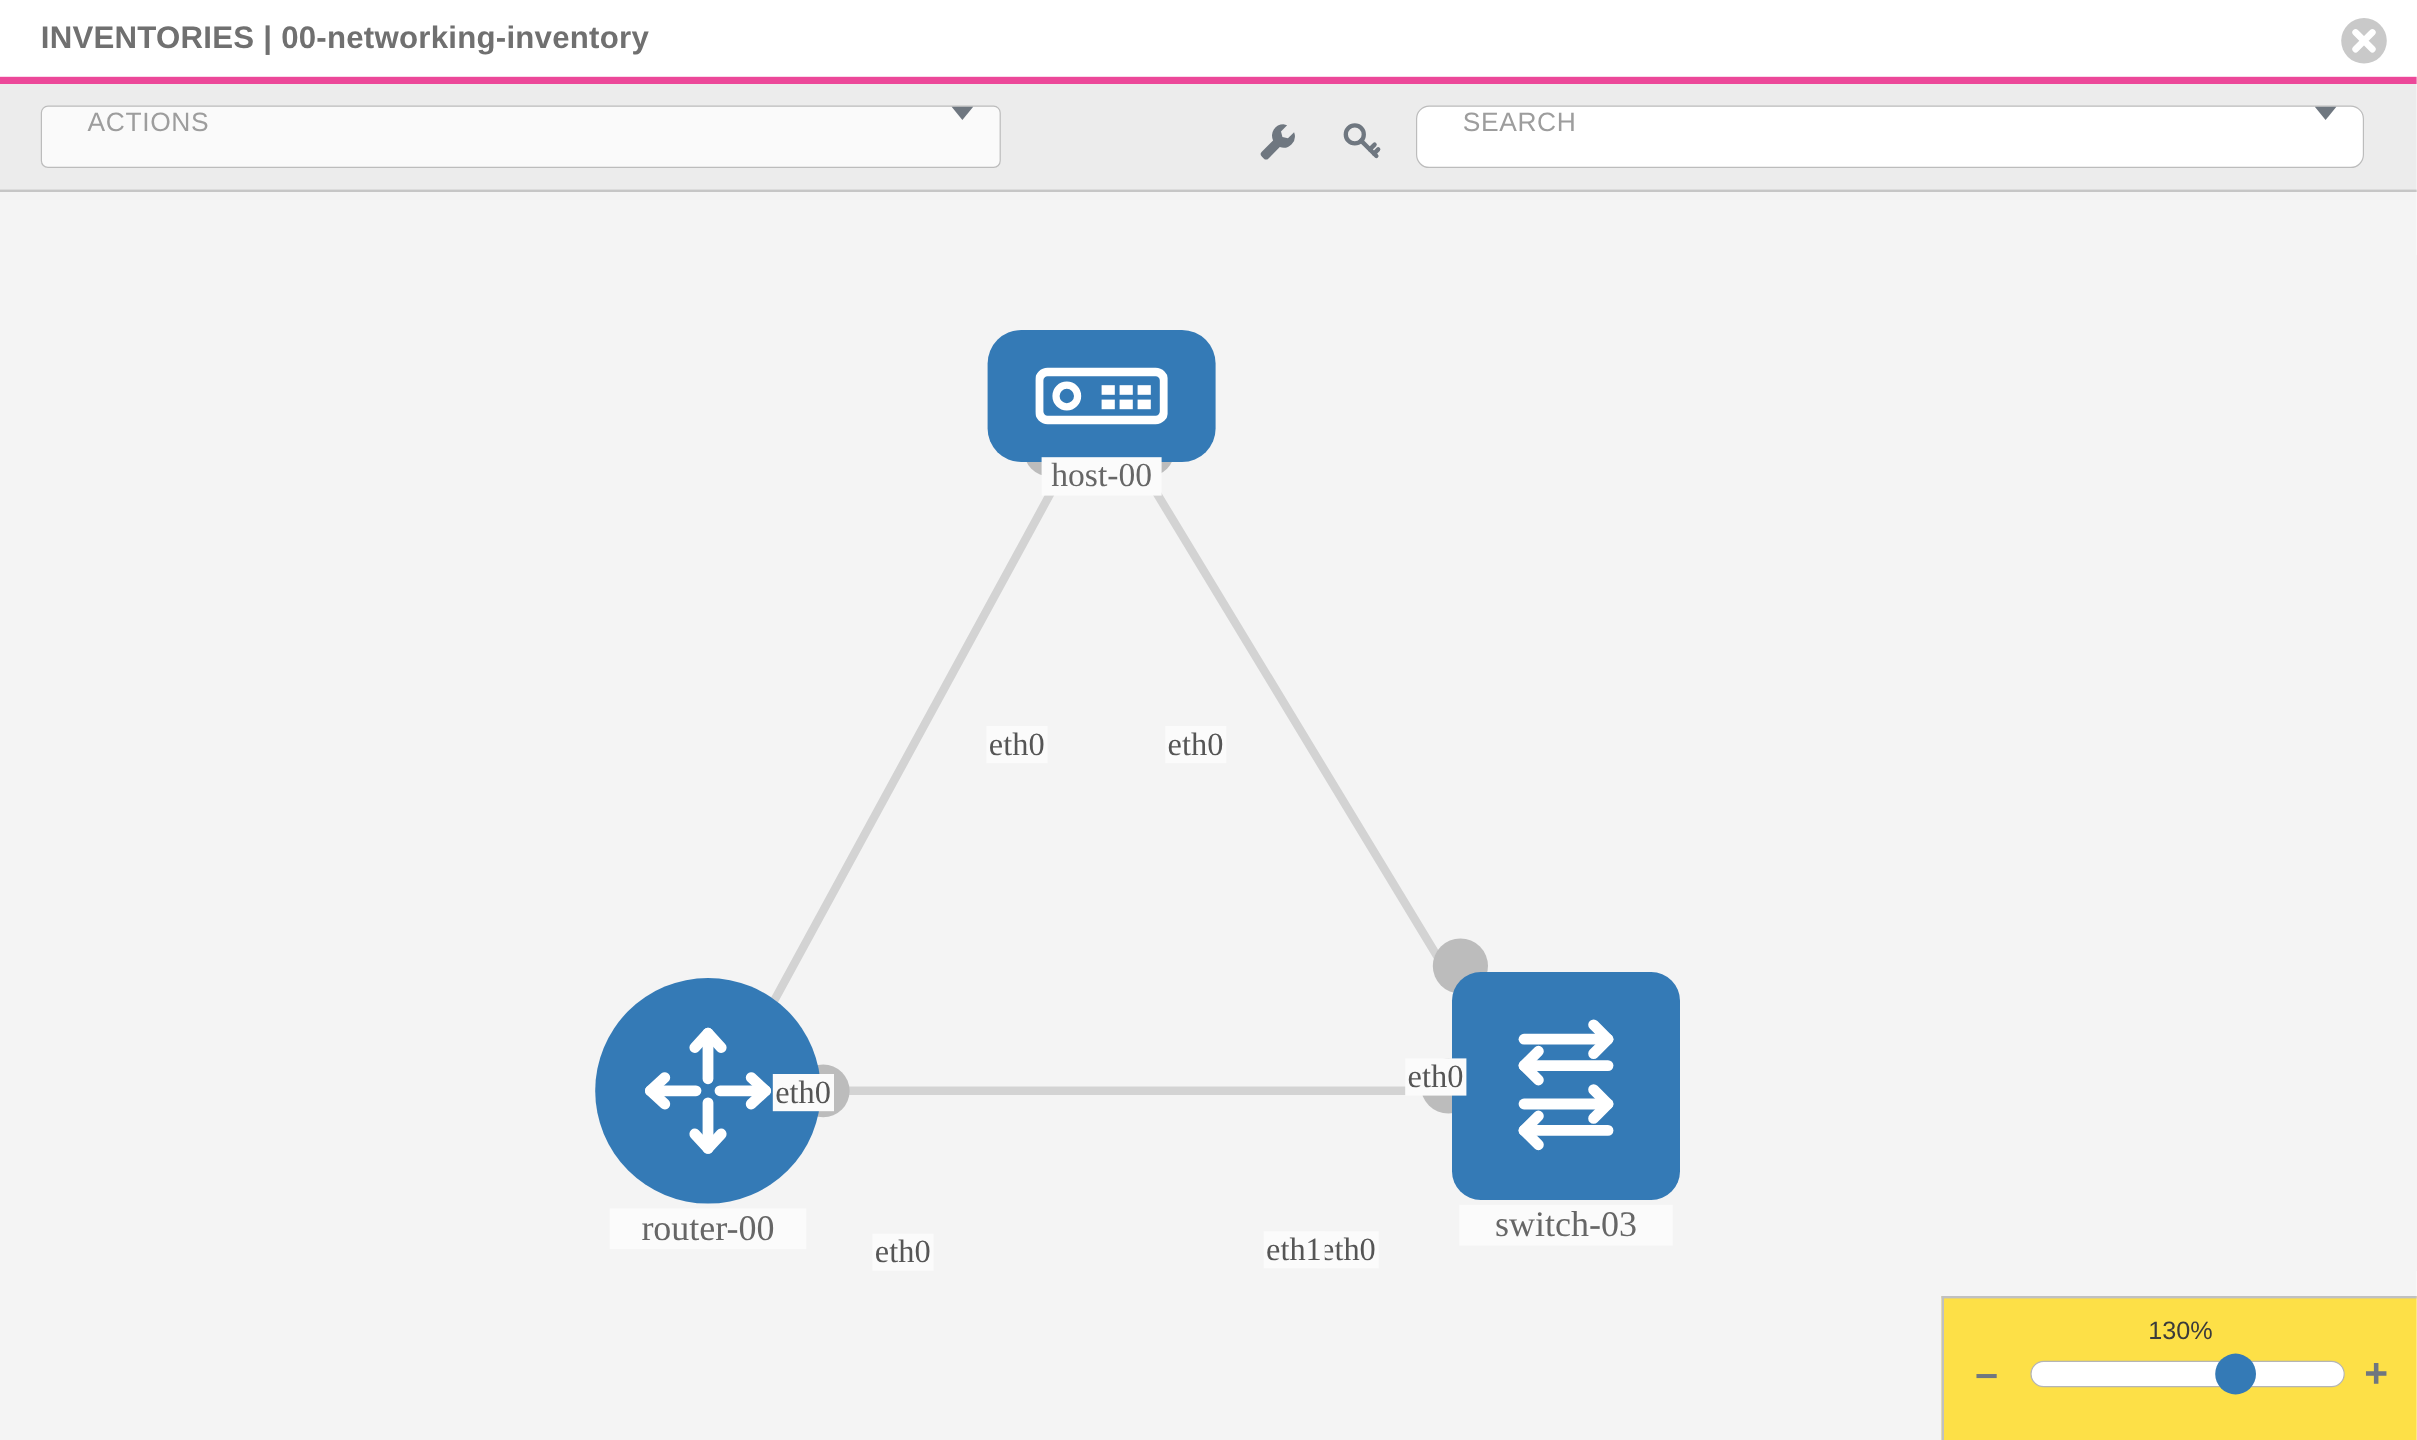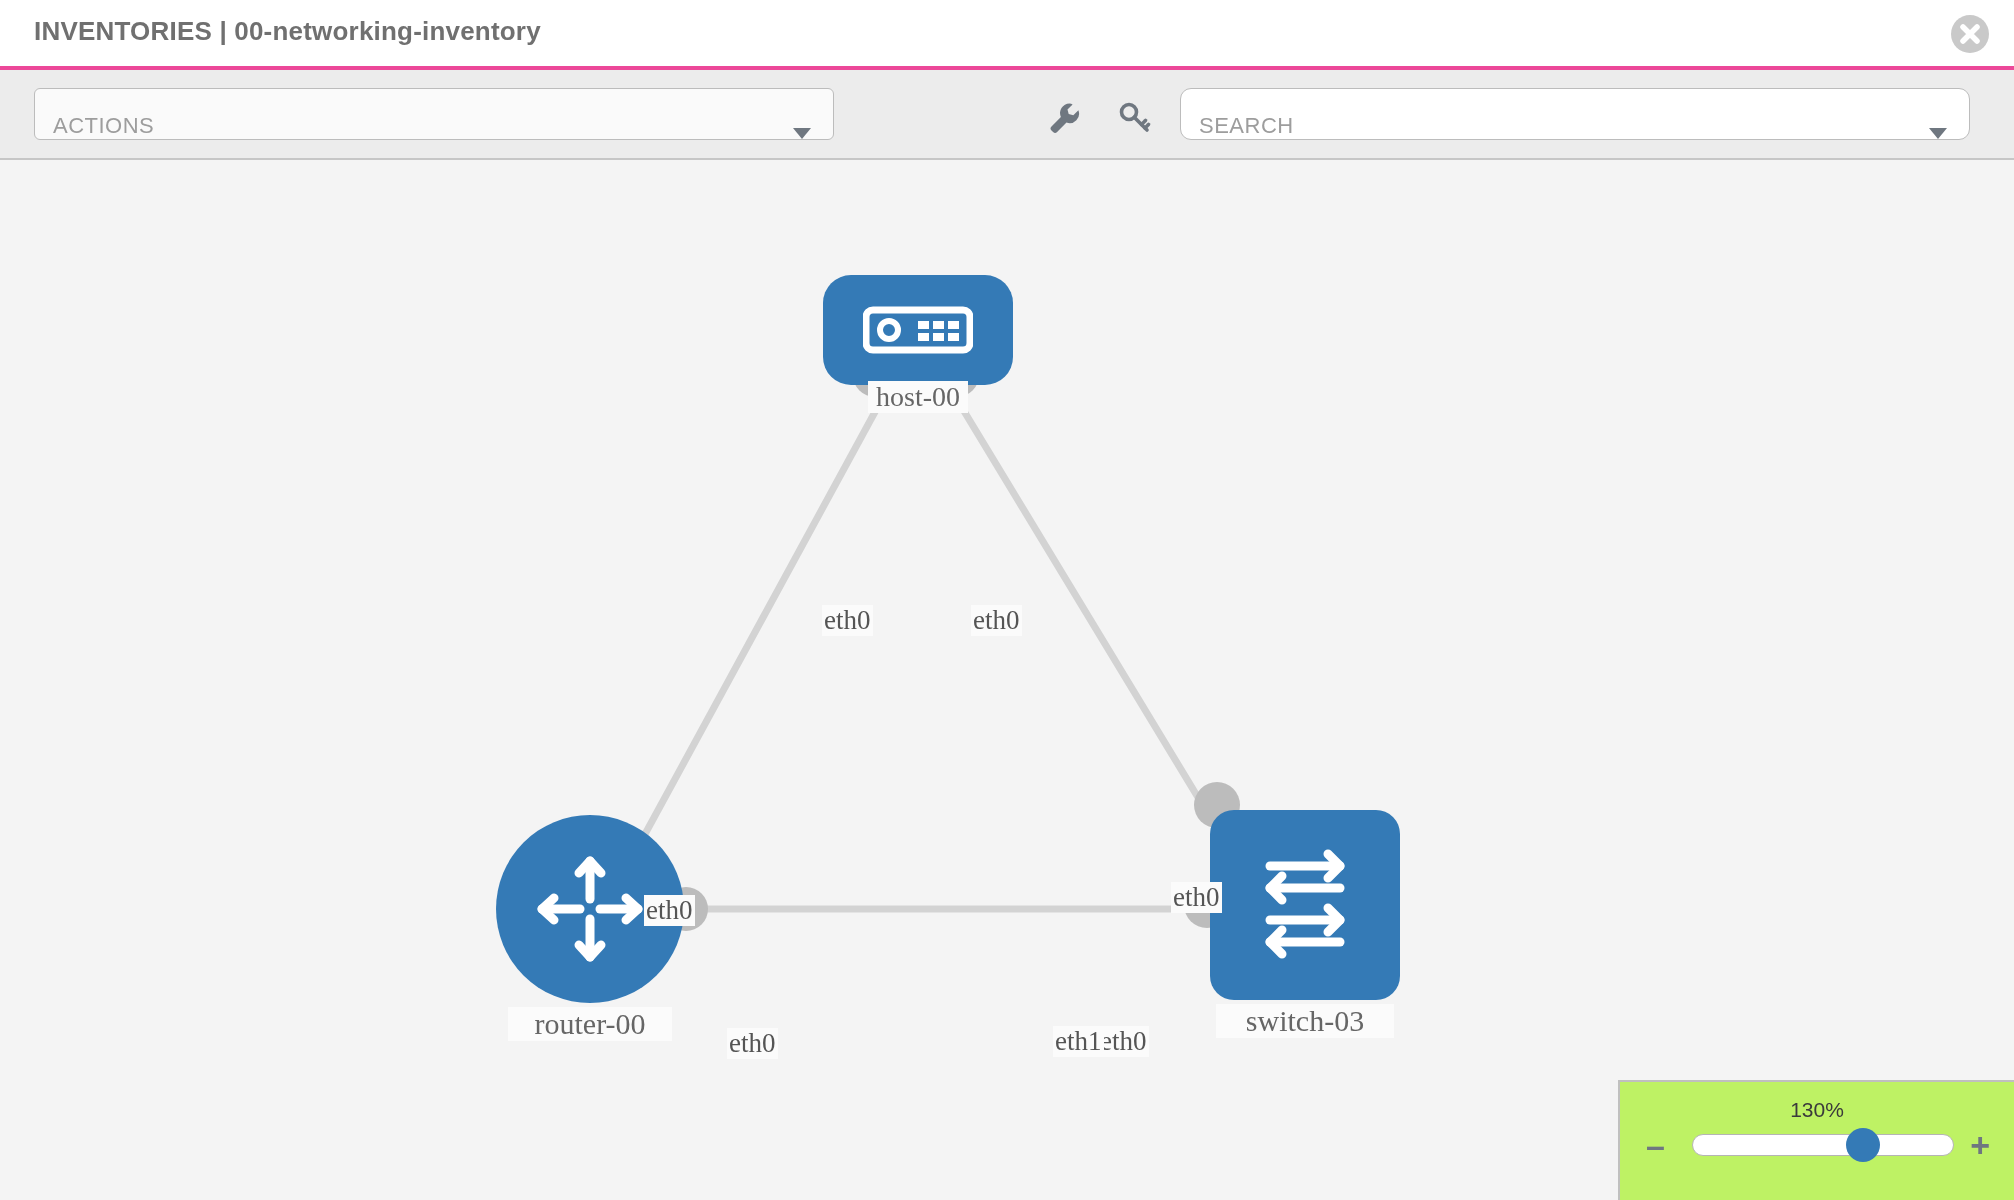--- a/index.html
+++ b/index.html
@@ -9,21 +9,21 @@
     background: #ffffff;
     overflow: hidden;
   }
   #app { position: relative; width: 2014px; height: 1200px; }
 
   
   .header {
     position: absolute; left: 0; top: 0;
     width: 2014px; height: 70px;
     background: #ffffff;
-    border-bottom: 4px solid #ec4899;
+    border-bottom: 6px solid #ec4899;
   }
   .page-title {
     position: absolute; left: 34px; top: 16px;
     font-size: 26px; font-weight: bold;
     color: #707070; letter-spacing: 0.2px;
     white-space: nowrap;
   }
   .close-btn {
     position: absolute; right: 25px; top: 15px;
     width: 38px; height: 38px; border-radius: 50%;
@@ -37,22 +37,23 @@
     width: 2014px; height: 90px;
     background: #ececec;
     border-bottom: 2px solid #c6c6c6;
   }
   .select-box {
     position: absolute;
     background: #fafafa;
     border: 1px solid #bcbcbc;
     border-radius: 6px;
     height: 52px;
-    display: flex; align-items: flex-end;
-    cursor: pointer;
+    display: flex; align-items: flex-start;
+    cursor: pointer;
+    padding-left: 20px;
   }
   .actions-select { left: 34px; top: 18px; width: 800px; }
   .search-select  { left: 1180px; top: 18px; width: 790px; background:#fff;border-radius:11px; }
   .select-label {
     font-size: 22px; color: #9d9d9d;
     padding-left: 18px; letter-spacing: 0.5px;
     flex: 1; white-space: nowrap;
   }
   .caret {
     width: 0; height: 0;
@@ -104,21 +105,21 @@
     font-size: 27px; color: #555555;
     background: #fbfbfb;
     white-space: nowrap;
     padding: 0 2px;
   }
 
   
   .zoom-panel {
     position: absolute; right: 0; bottom: 0;
     width: 396px; height: 120px;
-    background: #bef264;
+    background: #fde047;
     border-top: 2px solid #c0c0c0;
     border-left: 2px solid #c0c0c0;
   }
   .zoom-percent {
     position: absolute; left: 0; right: 0; top: 16px;
     text-align: center;
     font-size: 21px; color: #3b3b3b;
   }
   .zoom-minus, .zoom-plus {
     position: absolute; top: 48px;

